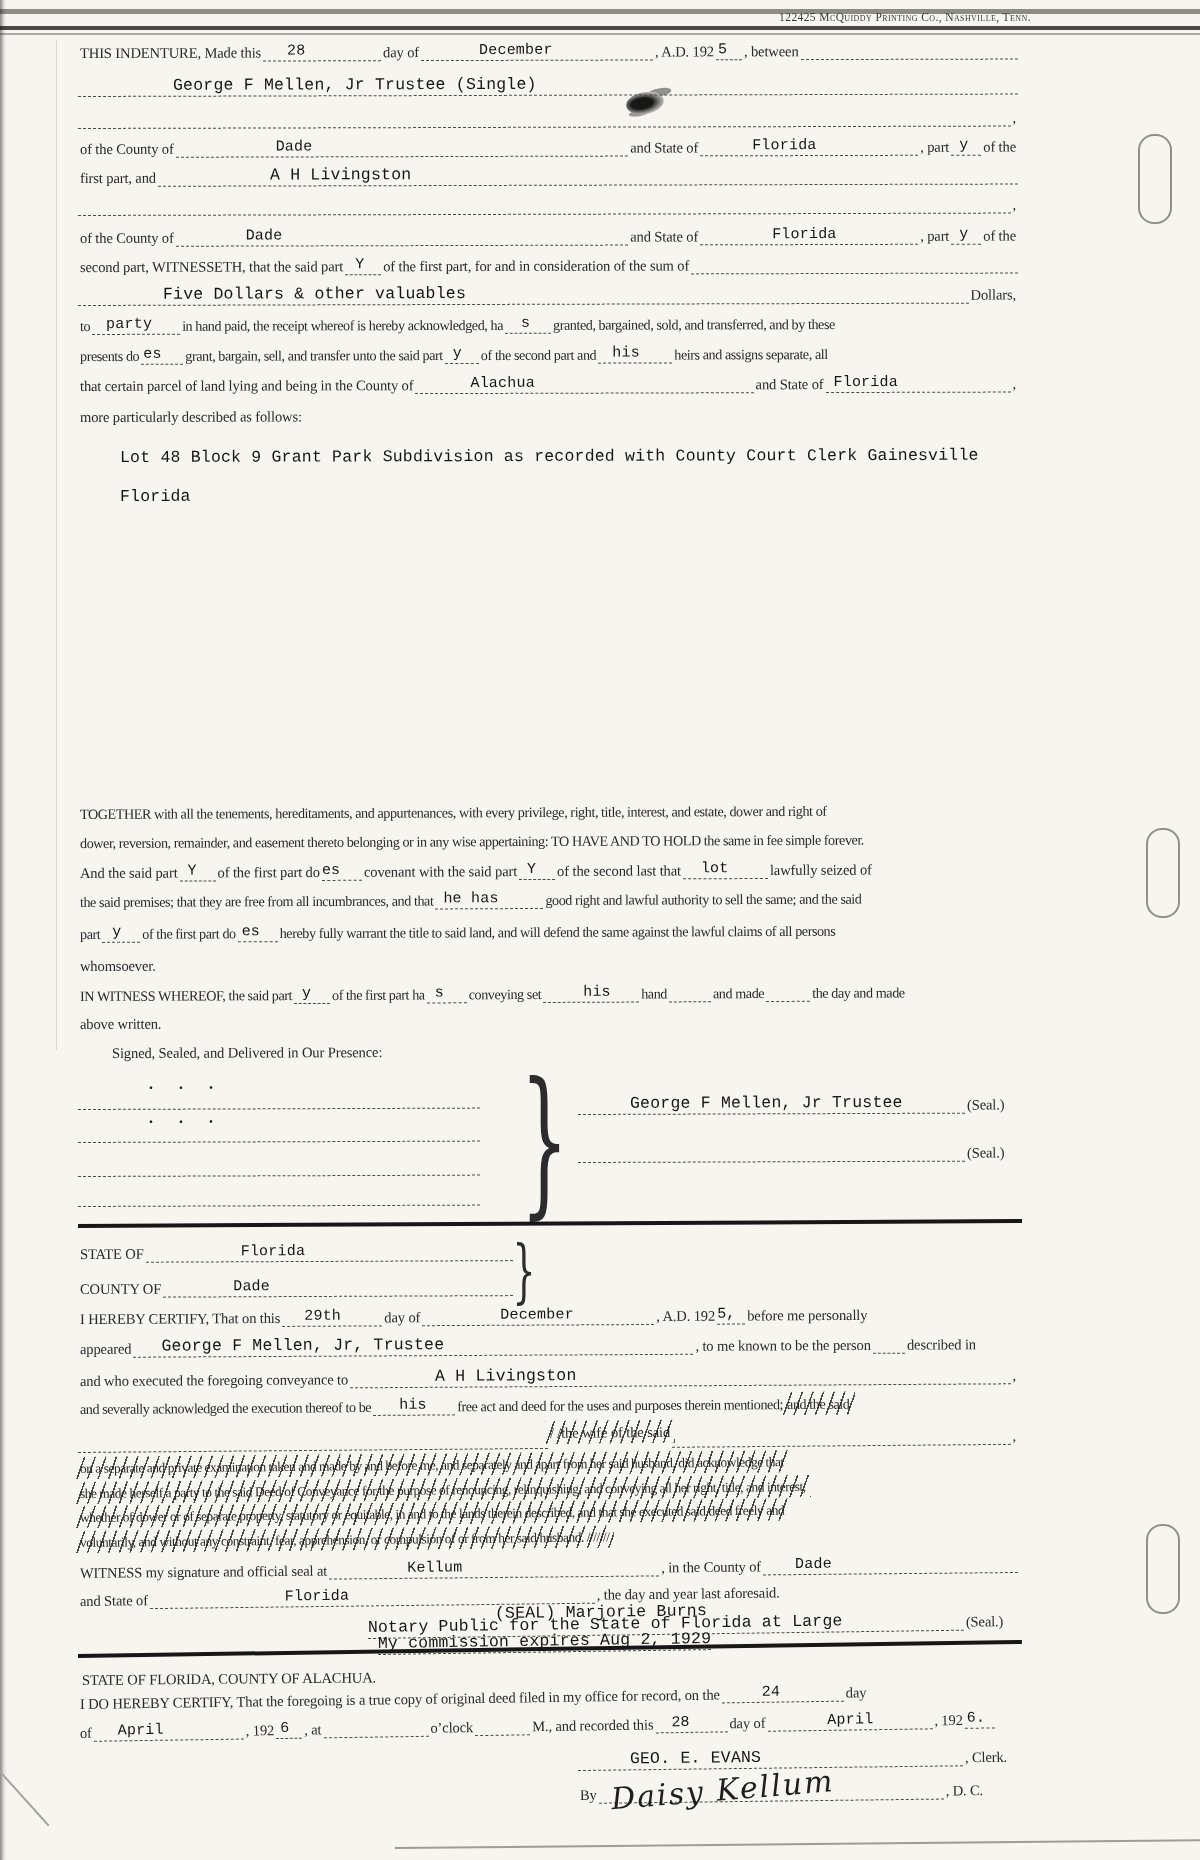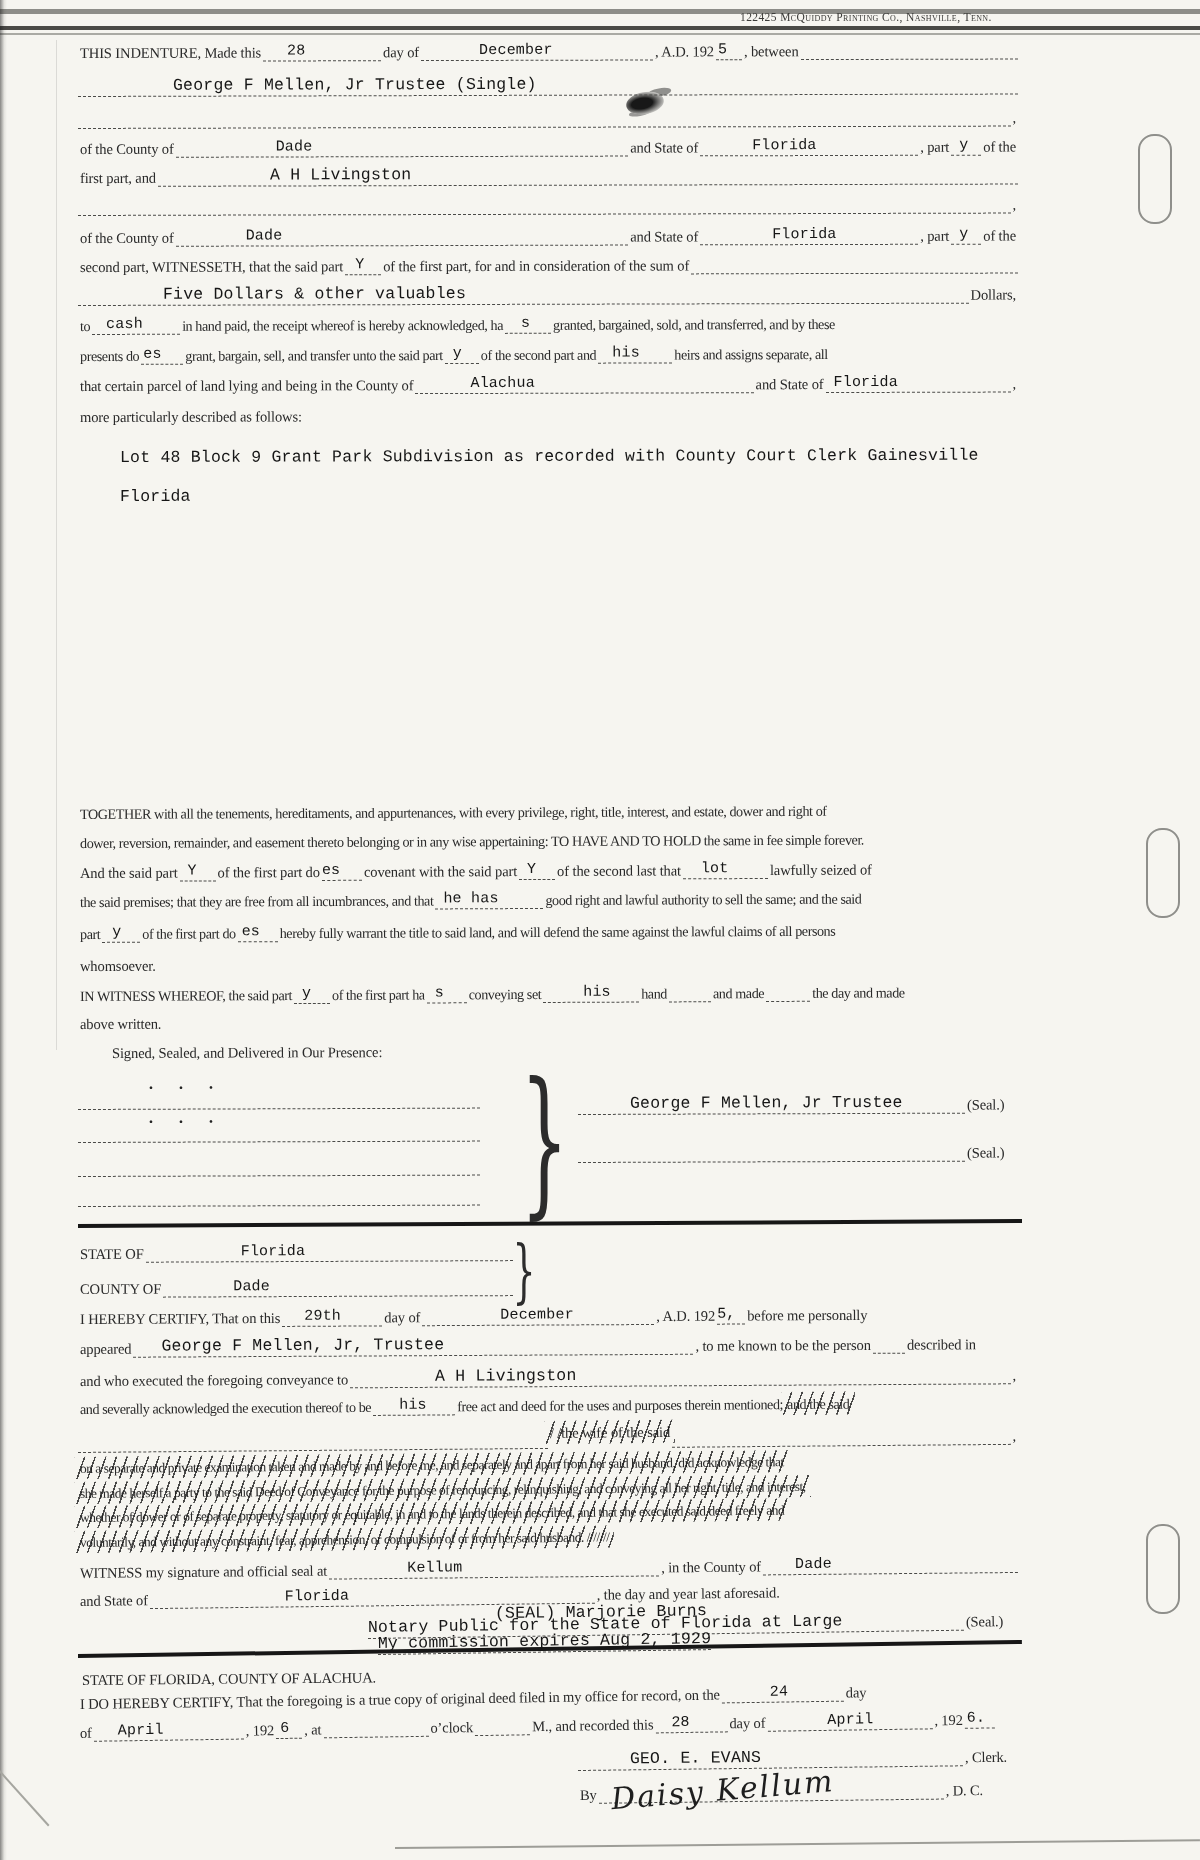--- a/index.html
+++ b/index.html
@@ -5,21 +5,21 @@
   html,body{margin:0;padding:0;background:#d9d8d3;}
   .page{position:relative;width:1200px;height:1860px;margin:0 auto;background:#f6f5f0;
         overflow:hidden;font-family:"Liberation Serif",serif;color:#262626;}
   
   .band{position:absolute;left:0;width:1200px;}
   .band.b1{top:9px;height:5px;background:#8d8d88;}
   .band.b2{top:26px;height:4px;background:#4a4a46;}
   .band.b3{top:33px;height:2px;background:#aaaaa4;}
   .imprint{position:absolute;top:11px;left:740px;width:330px;height:16px;
            font-size:11.5px;font-variant:small-caps;letter-spacing:.4px;color:#3b3b38;
-           white-space:nowrap;}
+           white-space:nowrap;text-align:center;}
   .edgeL{position:absolute;left:0;top:0;width:7px;height:1860px;
          background:linear-gradient(to right,rgba(25,25,25,.5),rgba(25,25,25,.08) 60%,transparent);}
   .creaseL{position:absolute;left:56px;top:40px;width:1px;height:1010px;background:rgba(60,60,60,.14);}
   .edgeB{position:absolute;left:395px;top:1847px;width:805px;height:2px;background:#9d9d97;
          transform:rotate(-.55deg);transform-origin:left center;}
   .cornerBL{position:absolute;left:-18px;top:1795px;width:80px;height:2px;background:#a6a6a0;
             transform:rotate(48deg);}
   .hole{position:absolute;width:30px;height:86px;border:2px solid #8f8f8b;border-radius:16px;background:transparent;}
   .hole.h1{left:1138px;top:134px;}
   .hole.h2{left:1146px;top:828px;}
@@ -151,21 +151,21 @@
       </div>
       <div class="line" style="left: 78px; top: 286px; width: 940px; transform: rotate(-0.15deg);">
         <span class="fill">
           <span class="typed big" style="left: 85px;">Five Dollars &amp; other valuables</span>
         </span>
         <span class="form">Dollars,</span>
       </div>
       <div class="line ls" style="left: 78px; top: 315px; width: 940px; transform: rotate(-0.15deg);">
         <span class="form">to</span>
         <span class="fill" style="flex: 0 1 88px;">
-          <span class="typed" style="left: 14px;">cash</span>
+          <span class="typed" style="left: 14px;">party</span>
         </span>
         <span class="form">in hand paid, the receipt whereof is hereby acknowledged, ha</span>
         <span class="fill" style="flex: 0 1 46px;">
           <span class="typed" style="left: 16px;">s</span>
         </span>
         <span class="form">granted, bargained, sold, and transferred, and by these</span>
       </div>
       <div class="line ls" style="left: 78px; top: 345px; width: 940px; transform: rotate(-0.15deg);">
         <span class="form">presents do</span>
         <span class="fill" style="flex: 0 1 42px;">
@@ -397,21 +397,21 @@
       </div>
       <div class="line" style="left: 378px; top: 1634px; width: 420px; transform: rotate(-0.85deg);">
         <span class="typed tinline big u">My commission expires  Aug 2, 1929</span>
       </div>
       <div class="line" style="left: 80px; top: 1669px; width: 940px; transform: rotate(-0.5deg);">
         <span class="form">STATE OF FLORIDA, COUNTY OF ALACHUA.</span>
       </div>
       <div class="line" style="left: 78px; top: 1693px; width: 940px; transform: rotate(-0.85deg);">
         <span class="form">I DO HEREBY CERTIFY, That the foregoing is a true copy of original deed filed in my office for record, on the</span>
         <span class="fill" style="flex: 0 1 122px;">
-          <span class="typed" style="left: 48px;">24</span>
+          <span class="typed" style="left: 40px;">24</span>
         </span>
         <span class="form">day</span>
       </div>
       <div class="line" style="left: 78px; top: 1722px; width: 940px; transform: rotate(-0.85deg);">
         <span class="form">of</span>
         <span class="fill" style="flex: 0 1 150px;">
           <span class="typed" style="left: 24px;">April</span>
         </span>
         <span class="form">, 192</span>
         <span class="fill" style="flex: 0 1 26px;">

